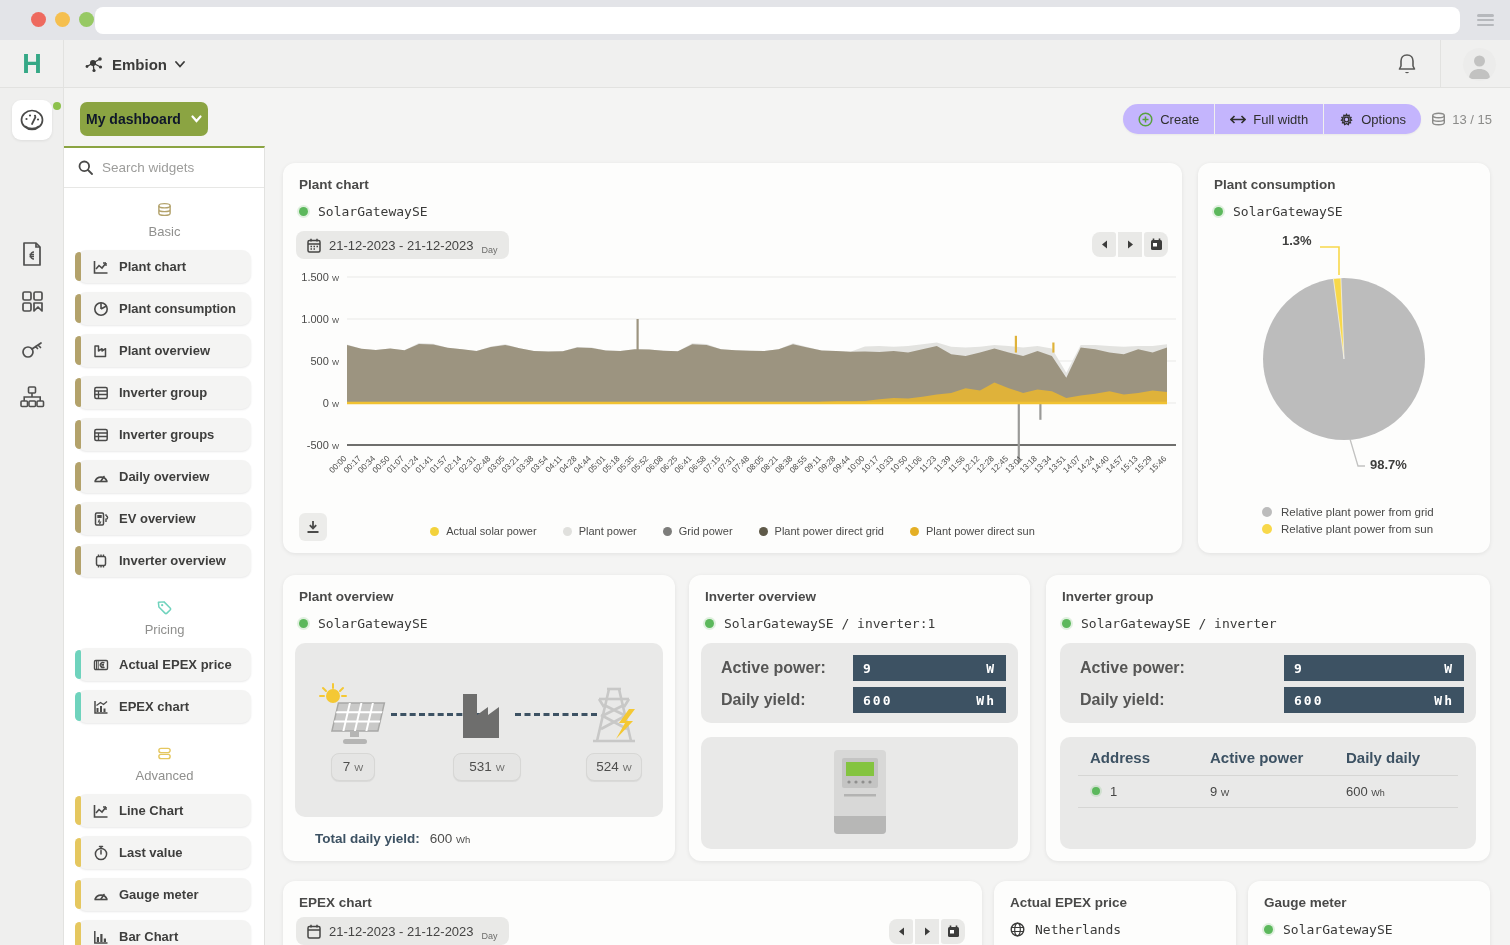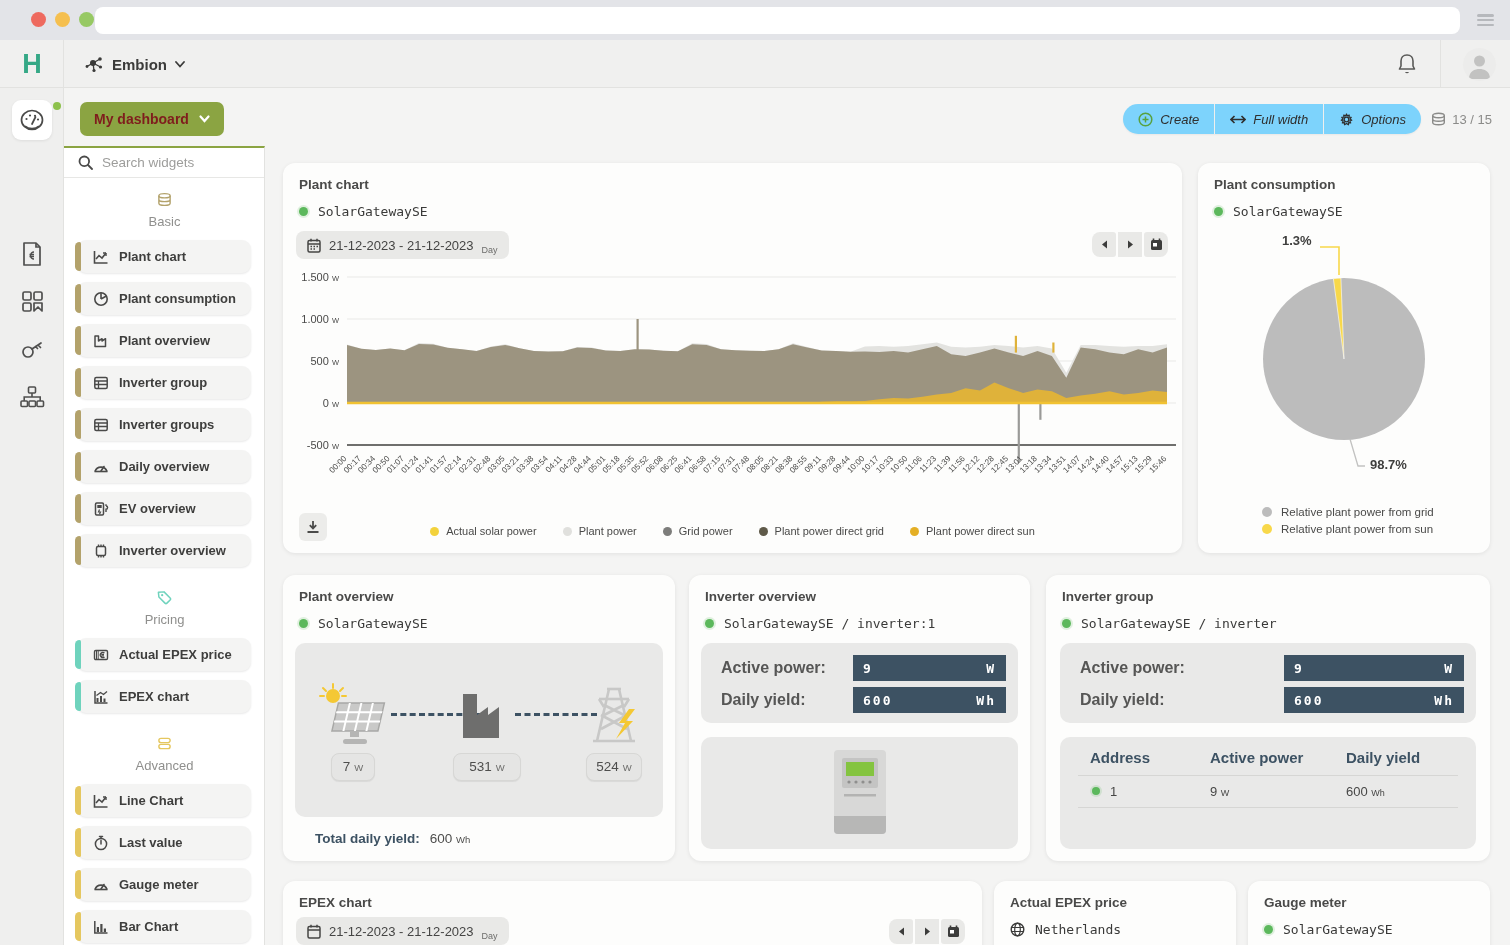--- a/index.html
+++ b/index.html
@@ -26,29 +26,29 @@
   .avatar svg { position:absolute; left:4px; top:4px; }
   .vdiv { width:1px; height:48px; background:#e2e2e0; }
 
   
   .nav { position:absolute; left:0; top:88px; width:64px; bottom:0; background:#efefee; border-right:1px solid #e2e2e0; }
   .navtile { position:absolute; left:12px; top:12px; width:40px; height:40px; background:#fff; border-radius:9px; box-shadow:0 1px 3px rgba(0,0,0,.08); display:flex; align-items:center; justify-content:center; }
   .navdot { position:absolute; left:53px; top:14px; width:8px; height:8px; border-radius:50%; background:#8dc14c; }
   .navic { position:absolute; left:0; width:64px; display:flex; justify-content:center; cursor:pointer; }
 
   
-  .dashbtn { position:absolute; left:80px; top:102px; height:34px; padding:0 14px; background:#8ba442; border:none; border-radius:7px; color:#7f1d1d; font-size:14px; font-weight:700; display:flex; align-items:center; gap:10px; cursor:pointer; font-family:inherit; }
-  .ctlgroup { position:absolute; right:89px; top:104px; height:30px; background:#7dd3fc; border-radius:16px; display:flex; align-items:stretch; box-shadow:0 1px 2px rgba(0,0,0,.05);font-style:italic; }
+  .dashbtn { position:absolute; left:80px; top:102px; height:34px; padding:0 6px; background:#8ba442; border:none; border-radius:7px; color:#0f172a; font-size:14px; font-weight:700; display:flex; align-items:center; gap:10px; cursor:pointer; font-family:inherit; }
+  .ctlgroup { position:absolute; right:89px; top:104px; height:30px; background:#c4b5fd; border-radius:16px; display:flex; align-items:stretch; box-shadow:0 1px 2px rgba(0,0,0,.05); }
   .ctlgroup .ctl { display:flex; align-items:center; gap:7px; padding:0 15px; font-size:13px; color:#2f2f2e; cursor:pointer; border-right:1px solid #efefed; }
   .ctlgroup .ctl:last-child { border-right:none; }
   .pagecount { position:absolute; right:18px; top:104px; height:30px; display:flex; align-items:center; gap:6px; font-size:13px; color:#8b8b89; }
 
   
   .wpanel { position:absolute; left:64px; top:146px; width:201px; bottom:0; background:#fff; border-top:2px solid #8ba442; border-right:1px solid #e2e2e0; }
-  .searchrow { height:30px; border-bottom:1px solid #e7e7e5; display:flex; align-items:center; gap:9px; padding:0 14px; }
+  .searchrow { height:40px; border-bottom:1px solid #e7e7e5; display:flex; align-items:center; gap:9px; padding:0 14px; }
   .searchrow input { border:none; outline:none; font-size:13.5px; color:#4a4a49; width:140px; font-family:inherit; background:transparent; }
   .searchrow input::placeholder { color:#9d9d9b; }
   .sect { padding:14px 12px 2px 13px; display:flex; align-items:center; gap:7px; font-size:13px; color:#8f8f8d;flex-direction:column; }
   .wcard { position:relative; margin:9px 13px; height:33px; background:#f4f4f3; border-radius:9px; box-shadow:0 1px 2px rgba(0,0,0,.09); display:flex; align-items:center; gap:10px; padding-left:16px; cursor:grab; }
   .wcard .accent { position:absolute; left:-2px; top:2px; width:6px; height:29px; border-radius:6px 2px 2px 6px; }
   .wcard .lbl { font-size:13px; font-weight:700; color:#3e3e3d; }
 
   
   .card { position:absolute; background:#fdfdfc; border-radius:12px; box-shadow:0 1px 4px rgba(0,0,0,.08); }
   .wtitle { position:absolute; left:16px; top:14px; font-size:13.5px; font-weight:700; color:#4a4a49; }
@@ -679,21 +679,21 @@
       <span class="invlbl">Daily yield:</span>
       <span class="valbox" style="width:180px;">
         <span>600</span>
           <span>Wh</span>
       </span>
     </div>
   </div>
   <div class="invpanel" style="left:14px; top:162px; width:416px; height:112px;">
     <span class="tblhead" style="position:absolute; left:30px; top:12px;">Address</span>
     <span class="tblhead" style="position:absolute; left:150px; top:12px;">Active power</span>
-    <span class="tblhead" style="position:absolute; left:286px; top:12px;">Daily yield</span>
+    <span class="tblhead" style="position:absolute; left:286px; top:12px;">Daily daily</span>
     <div class="hrule" style="top:38px;"></div>
     <div>
       <span class="gdot" style="position:absolute; left:32px; top:50px; width:8px; height:8px;"></span>
       <span class="tblcell" style="position:absolute; left:50px; top:47px;">1</span>
       <span class="tblcell" style="position:absolute; left:150px; top:47px;"><span>9</span> <span class="u">W</span></span>
       <span class="tblcell" style="position:absolute; left:286px; top:47px;"><span>600</span> <span class="u">Wh</span></span>
     </div>
     <div class="hrule" style="top:70px;"></div>
   </div>
 </div>

